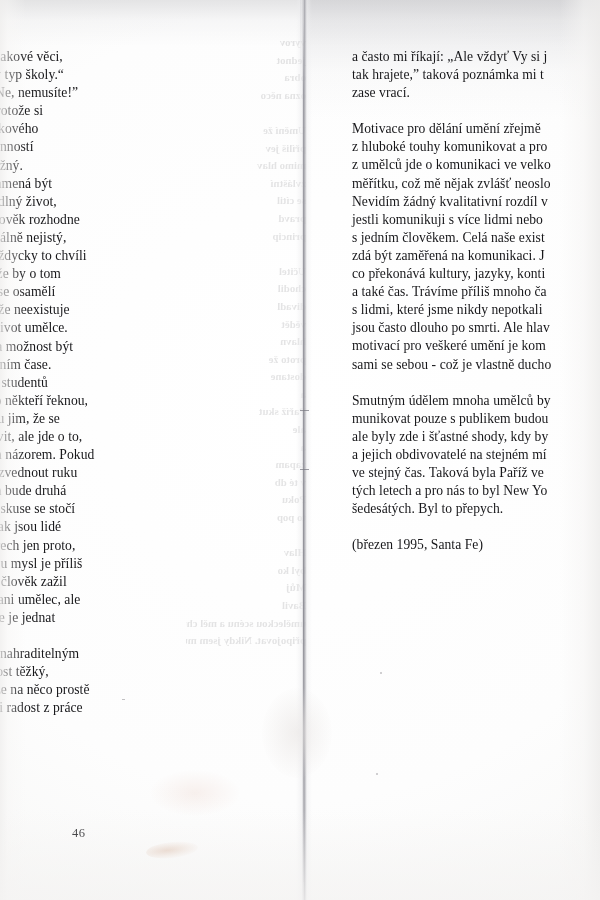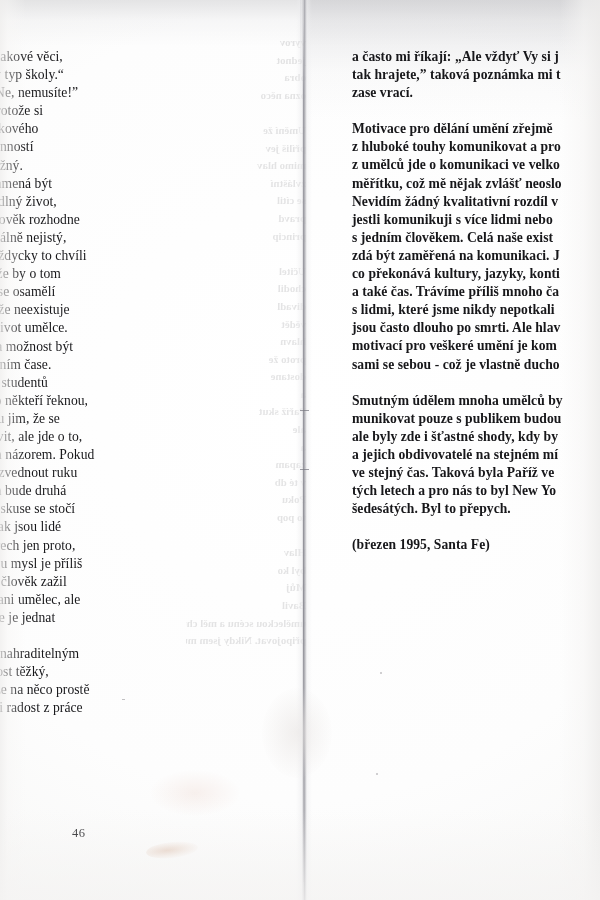--- a/index.html
+++ b/index.html
@@ -64,21 +64,21 @@
   .gutter-tick.t1 { left: 300px; top: 410px; }
   .gutter-tick.t2 { left: 300px; top: 469px; }
 
   
   .page {
     position: absolute;
     top: 0;
     height: 900px;
   }
   .page-left  { left: 0;    width: 300px; }
-  .page-right { left: 300px; width: 300px; font-weight: bold; }
+  .page-right { left: 300px; width: 300px; }
 
   .bodytext {
     position: absolute;
     color: #17171a;
     font-size: 13.6px;
     line-height: 18.1px;
     letter-spacing: 0.05px;
     white-space: nowrap;
   }
   

